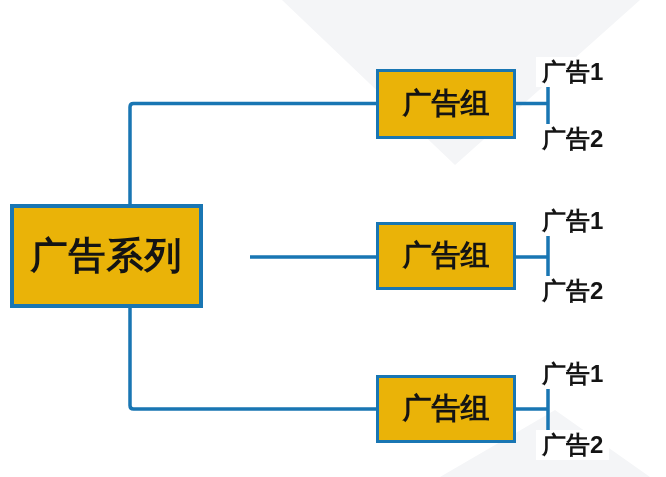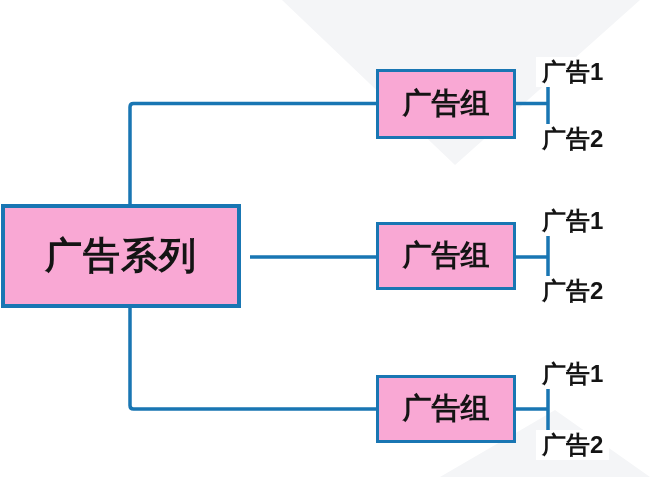--- a/index.html
+++ b/index.html
@@ -22,30 +22,30 @@
     clip-path:polygon(282px 0, 640px 0, 455px 165px);
   }
   .wedge-bottom{
     background:var(--wedge-gray);
     clip-path:polygon(440px 477px, 650px 477px, 555px 410px);
   }
   svg.wires{position:absolute;left:0;top:0;width:666px;height:477px;}
   .wire{stroke:var(--line-blue);stroke-width:3.5;fill:none;stroke-linecap:butt;}
   .node{
     position:absolute;
-    background:#f9a8d4;
+    background:#eab308;
     border:3px solid var(--line-blue);
     display:flex;align-items:center;justify-content:center;
     color:var(--text-black);
     font-weight:bold;
     box-sizing:border-box;
     white-space:nowrap;
   }
   .node-root{
-    left:1px;top:204px;width:240px;height:104px;
+    left:10px;top:204px;width:193px;height:104px;
     border-width:4px;
     font-size:37px;
     letter-spacing:1px;
   }
   .node-group{width:140px;font-size:29px;}
   .node-group-1{left:376px;top:69px;height:70px;}
   .node-group-2{left:376px;top:222px;height:68px;}
   .node-group-3{left:376px;top:375px;height:68px;}
   .ad-label{
     position:absolute;

